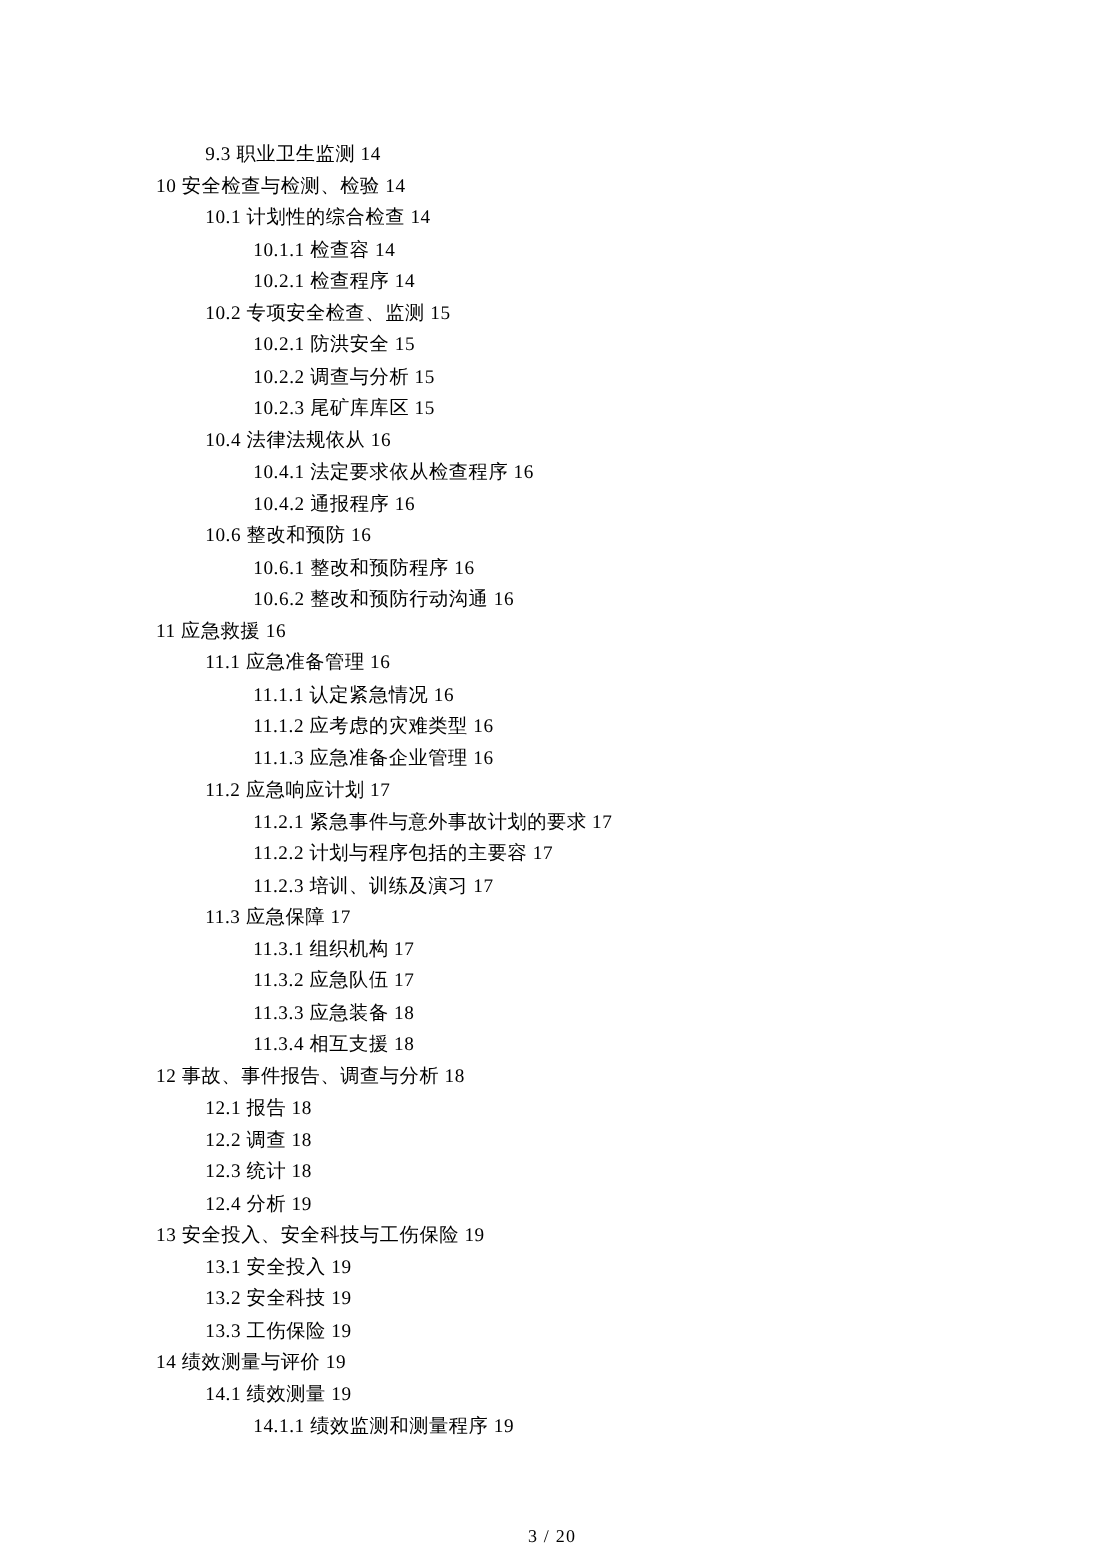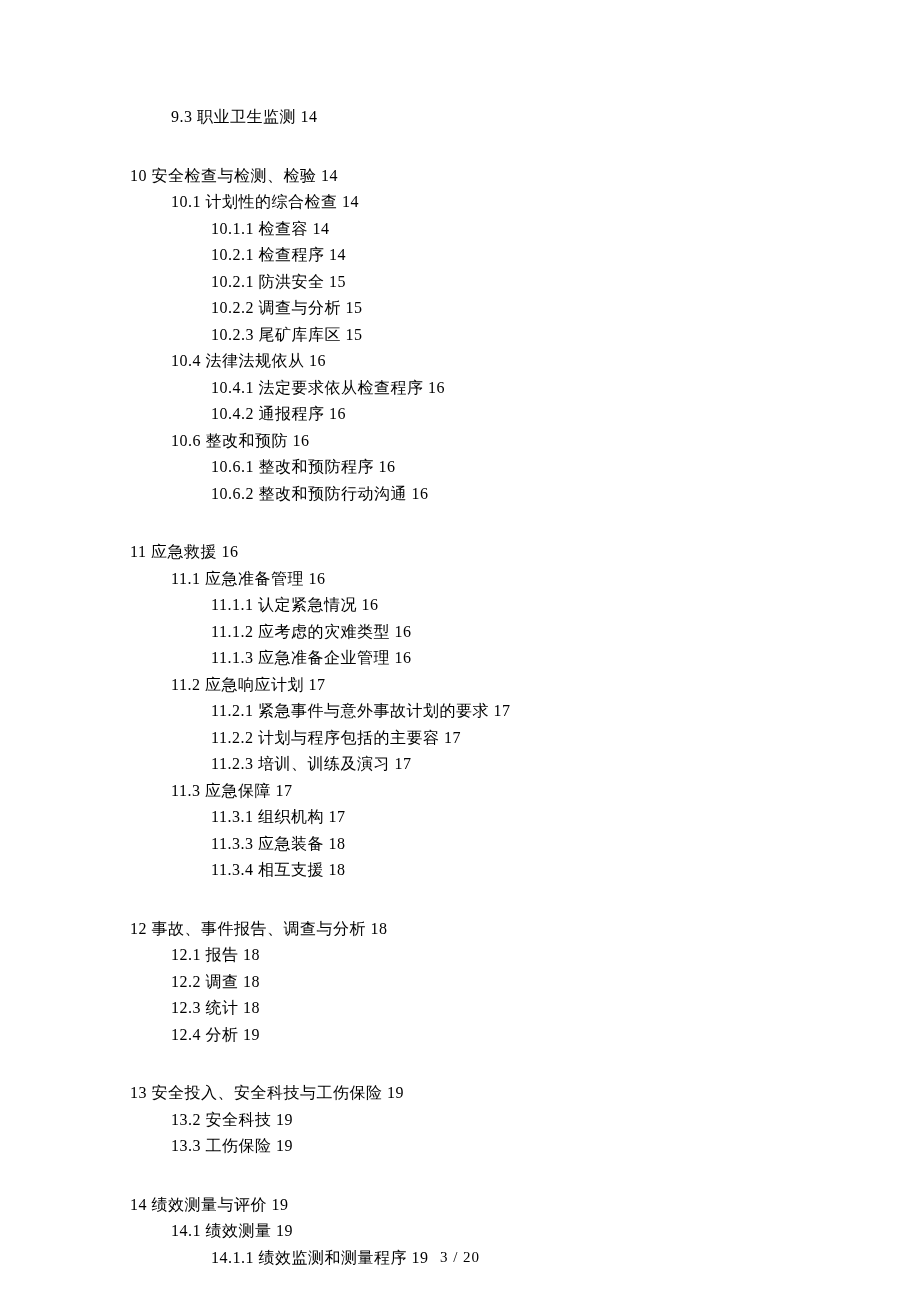--- a/index.html
+++ b/index.html
@@ -14,78 +14,81 @@
     position: relative;
     font-family: "SimSun", "宋体", serif;
     font-size: 16px;
     color: #000000;
     line-height: 26.5px;
     letter-spacing: 0.5px;
   }
   .content {
     position: absolute;
     left: 130px;
-    top: 104px;
+    top: 116px;
     width: 660px;
   }
   .row {
     white-space: pre;
   }
-  .l0 { padding-left: 0px; margin-top: 32px; }
+  .l0 { padding-left: 0px; }
   .l1 { padding-left: 41px; }
   .l2 { padding-left: 81px; }
   .footer {
     position: absolute;
-    bottom: 32px;
+    bottom: 8px;
     left: 0;
     width: 920px;
     text-align: center;
     font-size: 15px;
     font-family: "SimSun", "宋体", serif;
     letter-spacing: 1px;
   }
 </style>
 </head>
 <body>
 
 <div class="page">
   <div class="content" id="toc-container">
       <div class="row l1"><span>9.3</span> <span>职业卫生监测</span> <span>14</span></div>
       <div class="row l0"><span>10</span> <span>安全检查与检测、检验</span> <span>14</span></div>
       <div class="row l1"><span>10.1</span> <span>计划性的综合检查</span> <span>14</span></div>
       <div class="row l2"><span>10.1.1</span> <span>检查容</span> <span>14</span></div>
       <div class="row l2"><span>10.2.1</span> <span>检查程序</span> <span>14</span></div>
+      <div class="row l1"><span>10.2</span> <span>专项安全检查、监测</span> <span>15</span></div>
       <div class="row l2"><span>10.2.1</span> <span>防洪安全</span> <span>15</span></div>
       <div class="row l2"><span>10.2.2</span> <span>调查与分析</span> <span>15</span></div>
       <div class="row l2"><span>10.2.3</span> <span>尾矿库库区</span> <span>15</span></div>
       <div class="row l1"><span>10.4</span> <span>法律法规依从</span> <span>16</span></div>
       <div class="row l2"><span>10.4.1</span> <span>法定要求依从检查程序</span> <span>16</span></div>
       <div class="row l2"><span>10.4.2</span> <span>通报程序</span> <span>16</span></div>
       <div class="row l1"><span>10.6</span> <span>整改和预防</span> <span>16</span></div>
       <div class="row l2"><span>10.6.1</span> <span>整改和预防程序</span> <span>16</span></div>
       <div class="row l2"><span>10.6.2</span> <span>整改和预防行动沟通</span> <span>16</span></div>
       <div class="row l0"><span>11</span> <span>应急救援</span> <span>16</span></div>
       <div class="row l1"><span>11.1</span> <span>应急准备管理</span> <span>16</span></div>
       <div class="row l2"><span>11.1.1</span> <span>认定紧急情况</span> <span>16</span></div>
       <div class="row l2"><span>11.1.2</span> <span>应考虑的灾难类型</span> <span>16</span></div>
       <div class="row l2"><span>11.1.3</span> <span>应急准备企业管理</span> <span>16</span></div>
       <div class="row l1"><span>11.2</span> <span>应急响应计划</span> <span>17</span></div>
       <div class="row l2"><span>11.2.1</span> <span>紧急事件与意外事故计划的要求</span> <span>17</span></div>
       <div class="row l2"><span>11.2.2</span> <span>计划与程序包括的主要容</span> <span>17</span></div>
       <div class="row l2"><span>11.2.3</span> <span>培训、训练及演习</span> <span>17</span></div>
       <div class="row l1"><span>11.3</span> <span>应急保障</span> <span>17</span></div>
       <div class="row l2"><span>11.3.1</span> <span>组织机构</span> <span>17</span></div>
+      <div class="row l2"><span>11.3.2</span> <span>应急队伍</span> <span>17</span></div>
       <div class="row l2"><span>11.3.3</span> <span>应急装备</span> <span>18</span></div>
       <div class="row l2"><span>11.3.4</span> <span>相互支援</span> <span>18</span></div>
       <div class="row l0"><span>12</span> <span>事故、事件报告、调查与分析</span> <span>18</span></div>
       <div class="row l1"><span>12.1</span> <span>报告</span> <span>18</span></div>
       <div class="row l1"><span>12.2</span> <span>调查</span> <span>18</span></div>
       <div class="row l1"><span>12.3</span> <span>统计</span> <span>18</span></div>
       <div class="row l1"><span>12.4</span> <span>分析</span> <span>19</span></div>
       <div class="row l0"><span>13</span> <span>安全投入、安全科技与工伤保险</span> <span>19</span></div>
+      <div class="row l1"><span>13.1</span> <span>安全投入</span> <span>19</span></div>
       <div class="row l1"><span>13.2</span> <span>安全科技</span> <span>19</span></div>
       <div class="row l1"><span>13.3</span> <span>工伤保险</span> <span>19</span></div>
       <div class="row l0"><span>14</span> <span>绩效测量与评价</span> <span>19</span></div>
       <div class="row l1"><span>14.1</span> <span>绩效测量</span> <span>19</span></div>
       <div class="row l2"><span>14.1.1</span> <span>绩效监测和测量程序</span> <span>19</span></div>
     </div>
   <div class="footer">
     <span>3</span><span> / </span><span>20</span>
   </div>
 </div>

